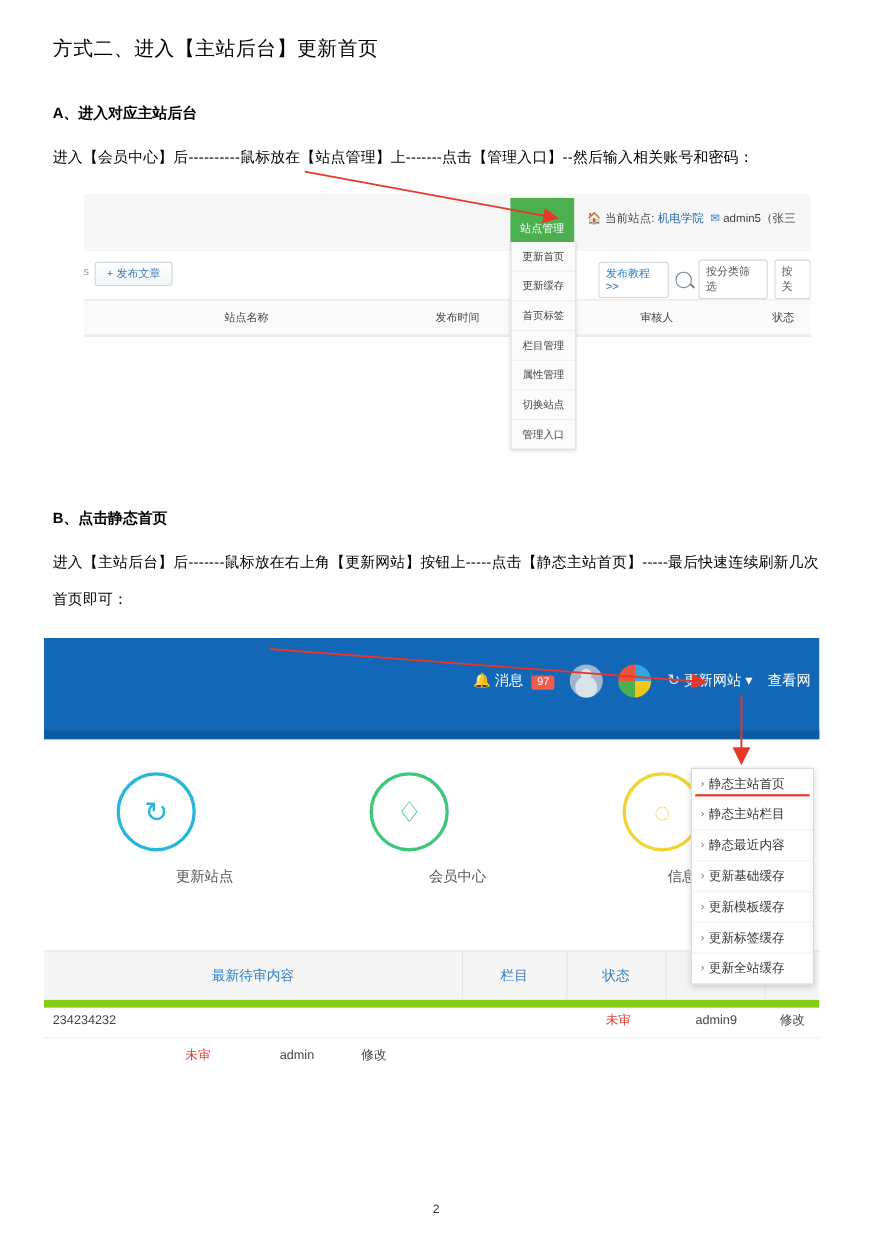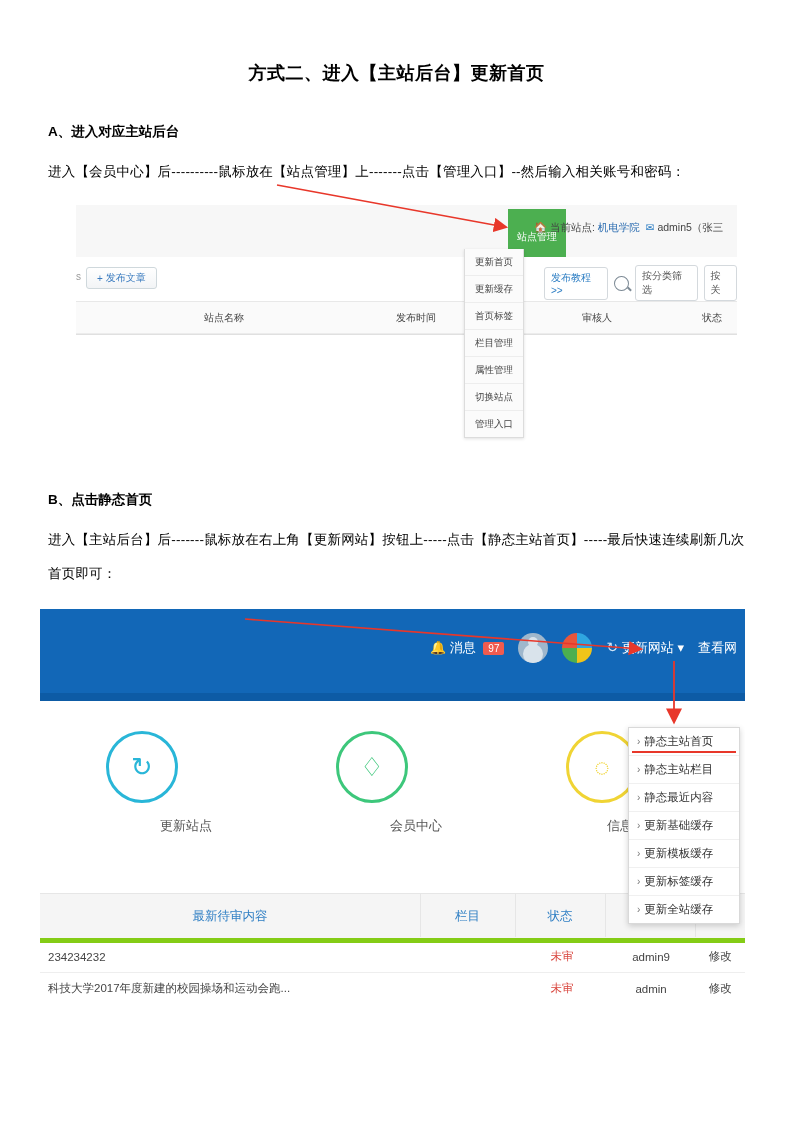--- a/index.html
+++ b/index.html
@@ -16,24 +16,24 @@
     overflow: hidden;
   }
   .page {
     width: 793px;
     height: 1122px;
     position: relative;
     box-sizing: border-box;
     padding: 0 48px;
   }
   .doc-title {
-    text-align: center;
+    text-align: left;
     font-size: 18px;
-    font-weight: bold;
-    margin-top: 61px;
+    font-weight: normal;
+    margin-top: 32px;
     letter-spacing: 0.5px;
   }
   .section-head {
     font-size: 13.5px;
     font-weight: bold;
     margin-top: 38px;
   }
   .para {
     font-size: 13.5px;
     line-height: 34px;
@@ -72,21 +72,20 @@
   .f1-menu-head {
     position: absolute;
     left: 388px; top: 4px;
     width: 58px; height: 56px;
     background: #4caf50;
     color: #fff;
     font-size: 10px;
     display: flex;
     align-items: center;
     justify-content: center;
-    margin-left: 44px;
   }
   .f1-site-info {
     position: absolute;
     left: 458px;
     top: 16px;
     font-size: 10.5px;
     color: #444;
     white-space: nowrap;
   }
   .f1-site-info .hot { color: #e8553a; }
@@ -334,21 +333,21 @@
     font-size: 13px;
     color: #555;
     text-align: right;
   }
   .f2-tablehead {
     position: absolute;
     left: 0; top: 284px;
     width: 705px; height: 44px;
     background: #f5f5f5;
     border-top: 1px solid #e6e6e6;
-    border-bottom: 5px solid #84cc16;
+    border-bottom: 7px solid #84cc16;
     display: flex;
     align-items: center;
   }
   .f2-th {
     font-size: 12.5px;
     color: #2f7fc4;
     text-align: center;
   }
   .f2-row {
     position: absolute;
@@ -534,21 +533,20 @@
       <div class="f2-vline" style="left:655px;"></div>
 
       <div class="f2-row" style="top:332px;">
         <div class="name" style="width:380px;">234234232</div>
         <div class="c" style="width:95px;"></div>
         <div class="c status" style="width:90px;">未审</div>
         <div class="c" style="width:90px;">admin9</div>
         <div class="c" style="width:50px;">修改</div>
       </div>
       <div class="f2-row" style="top:364px;">
-        <div class="name" style="width:380px;">科技大学2017年度新建的校园操场和运动会跑...</div>
         <div class="c" style="width:95px;"></div>
         <div class="c status" style="width:90px;">未审</div>
         <div class="c" style="width:90px;">admin</div>
         <div class="c" style="width:50px;">修改</div>
       </div>
     </div>
 
     <svg class="arrow-svg" width="705" height="390">
       <defs>
         <marker id="ah2" markerWidth="9" markerHeight="9" refX="7" refY="4.5" orient="auto">

